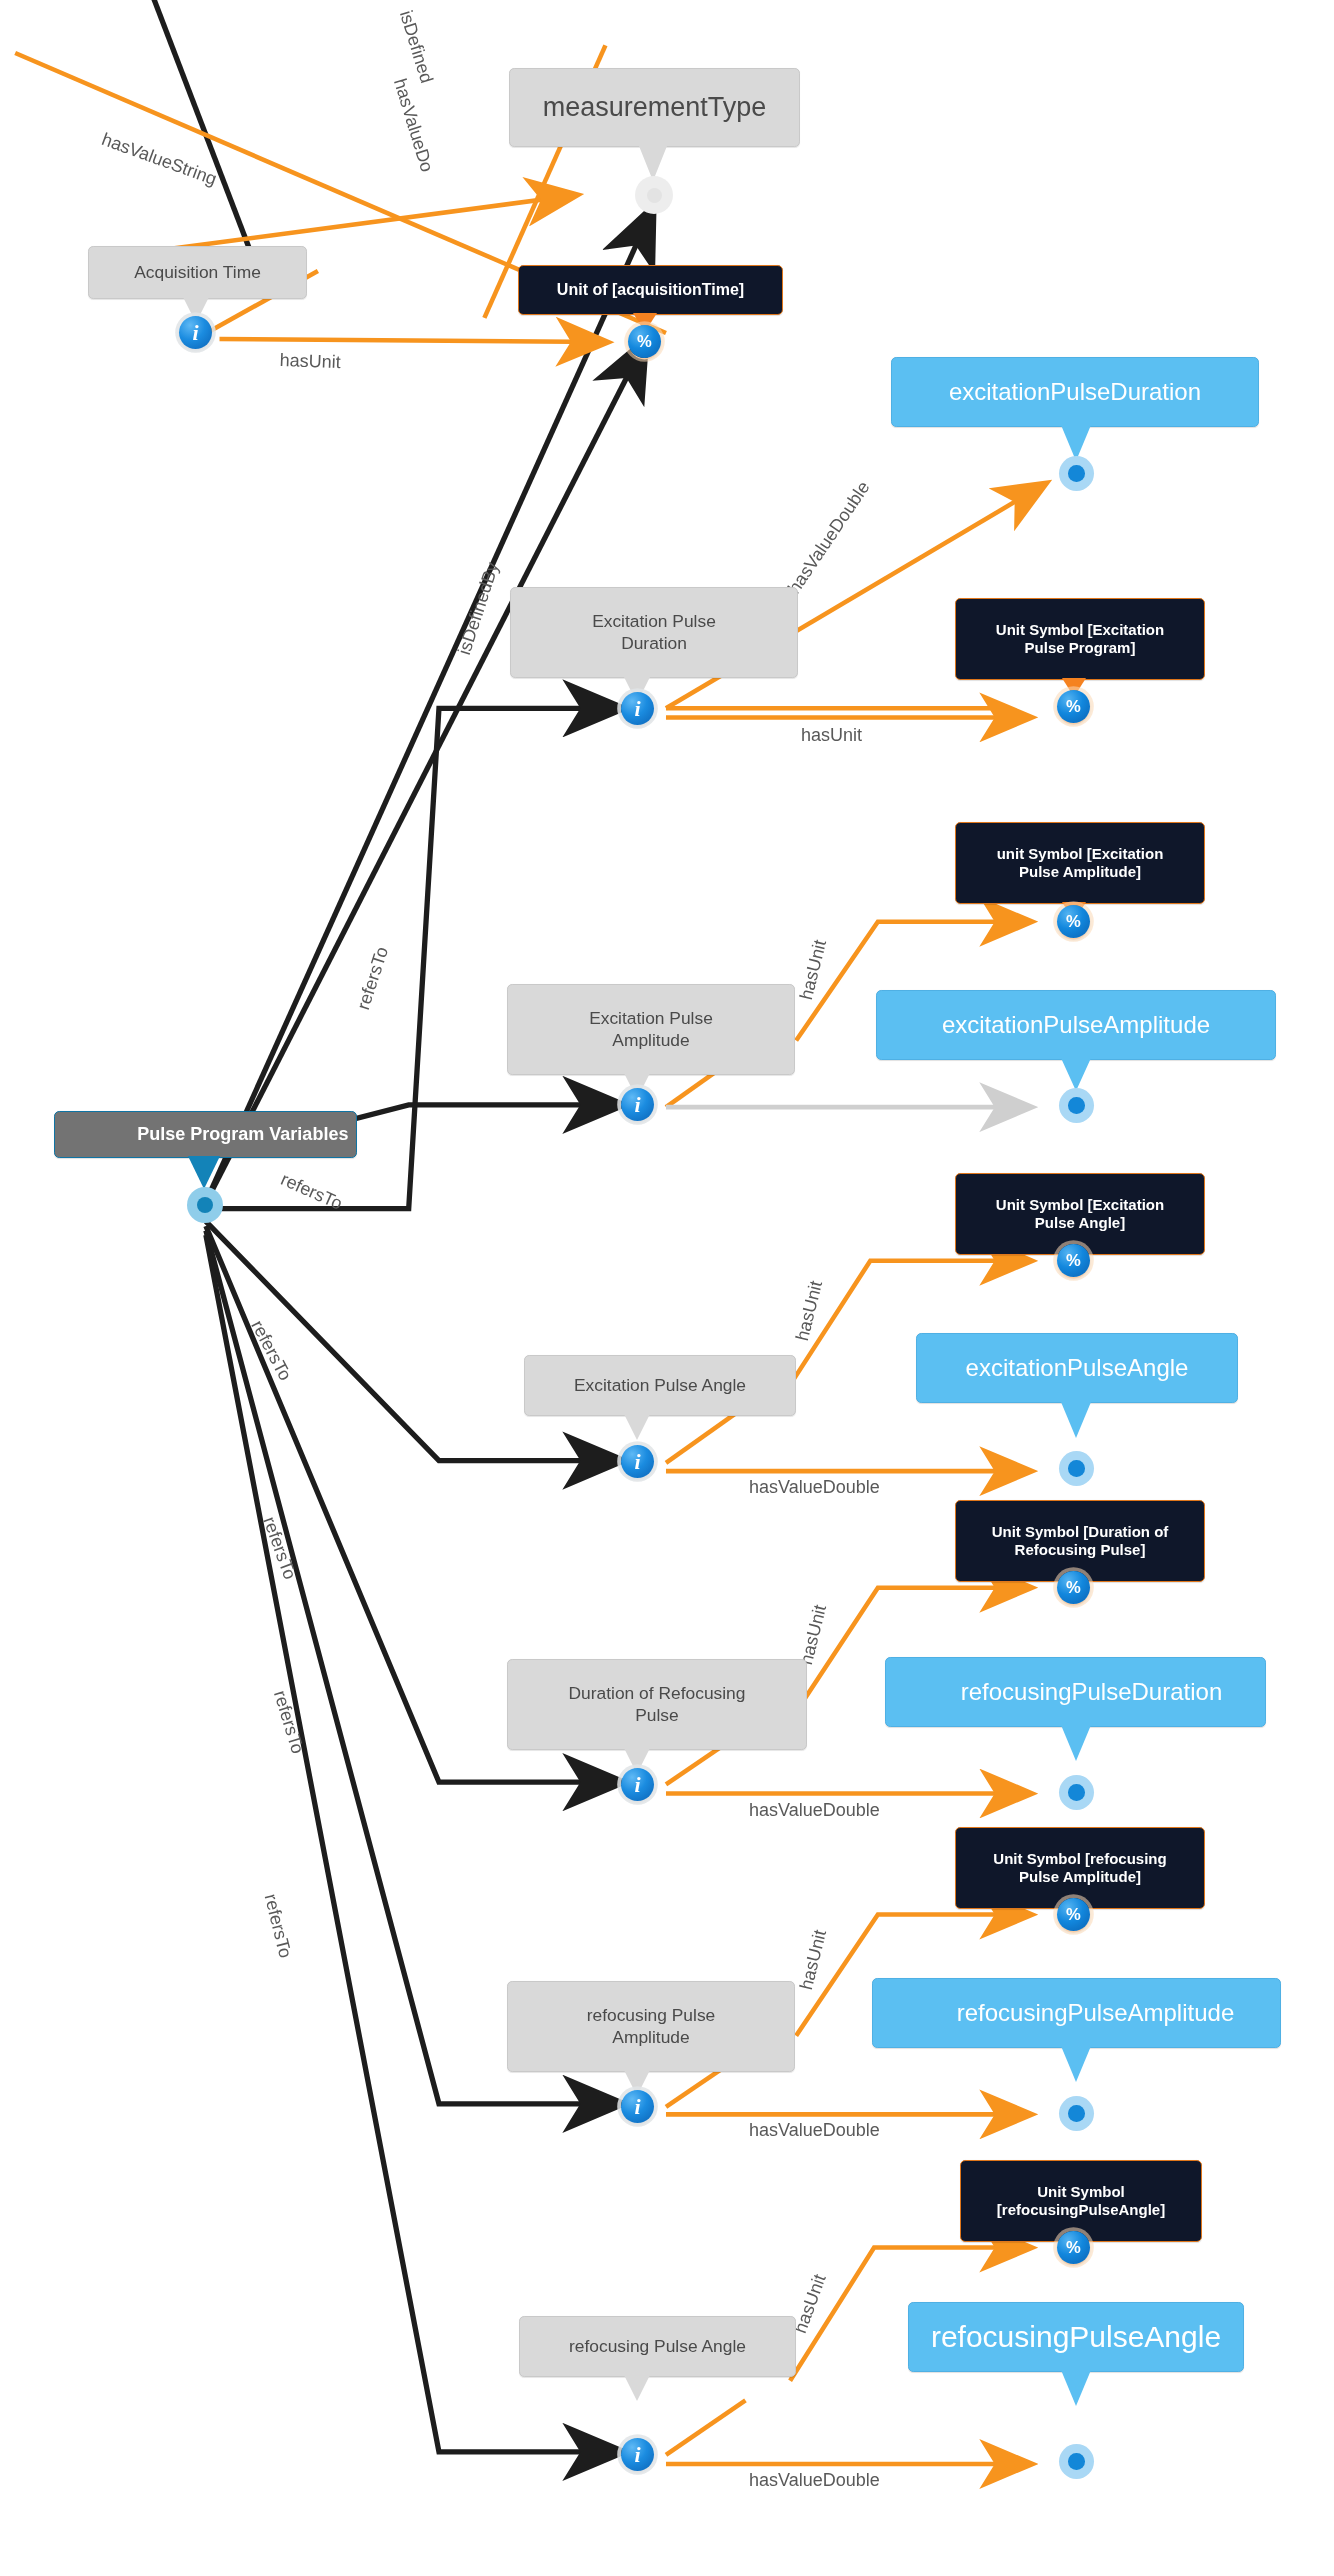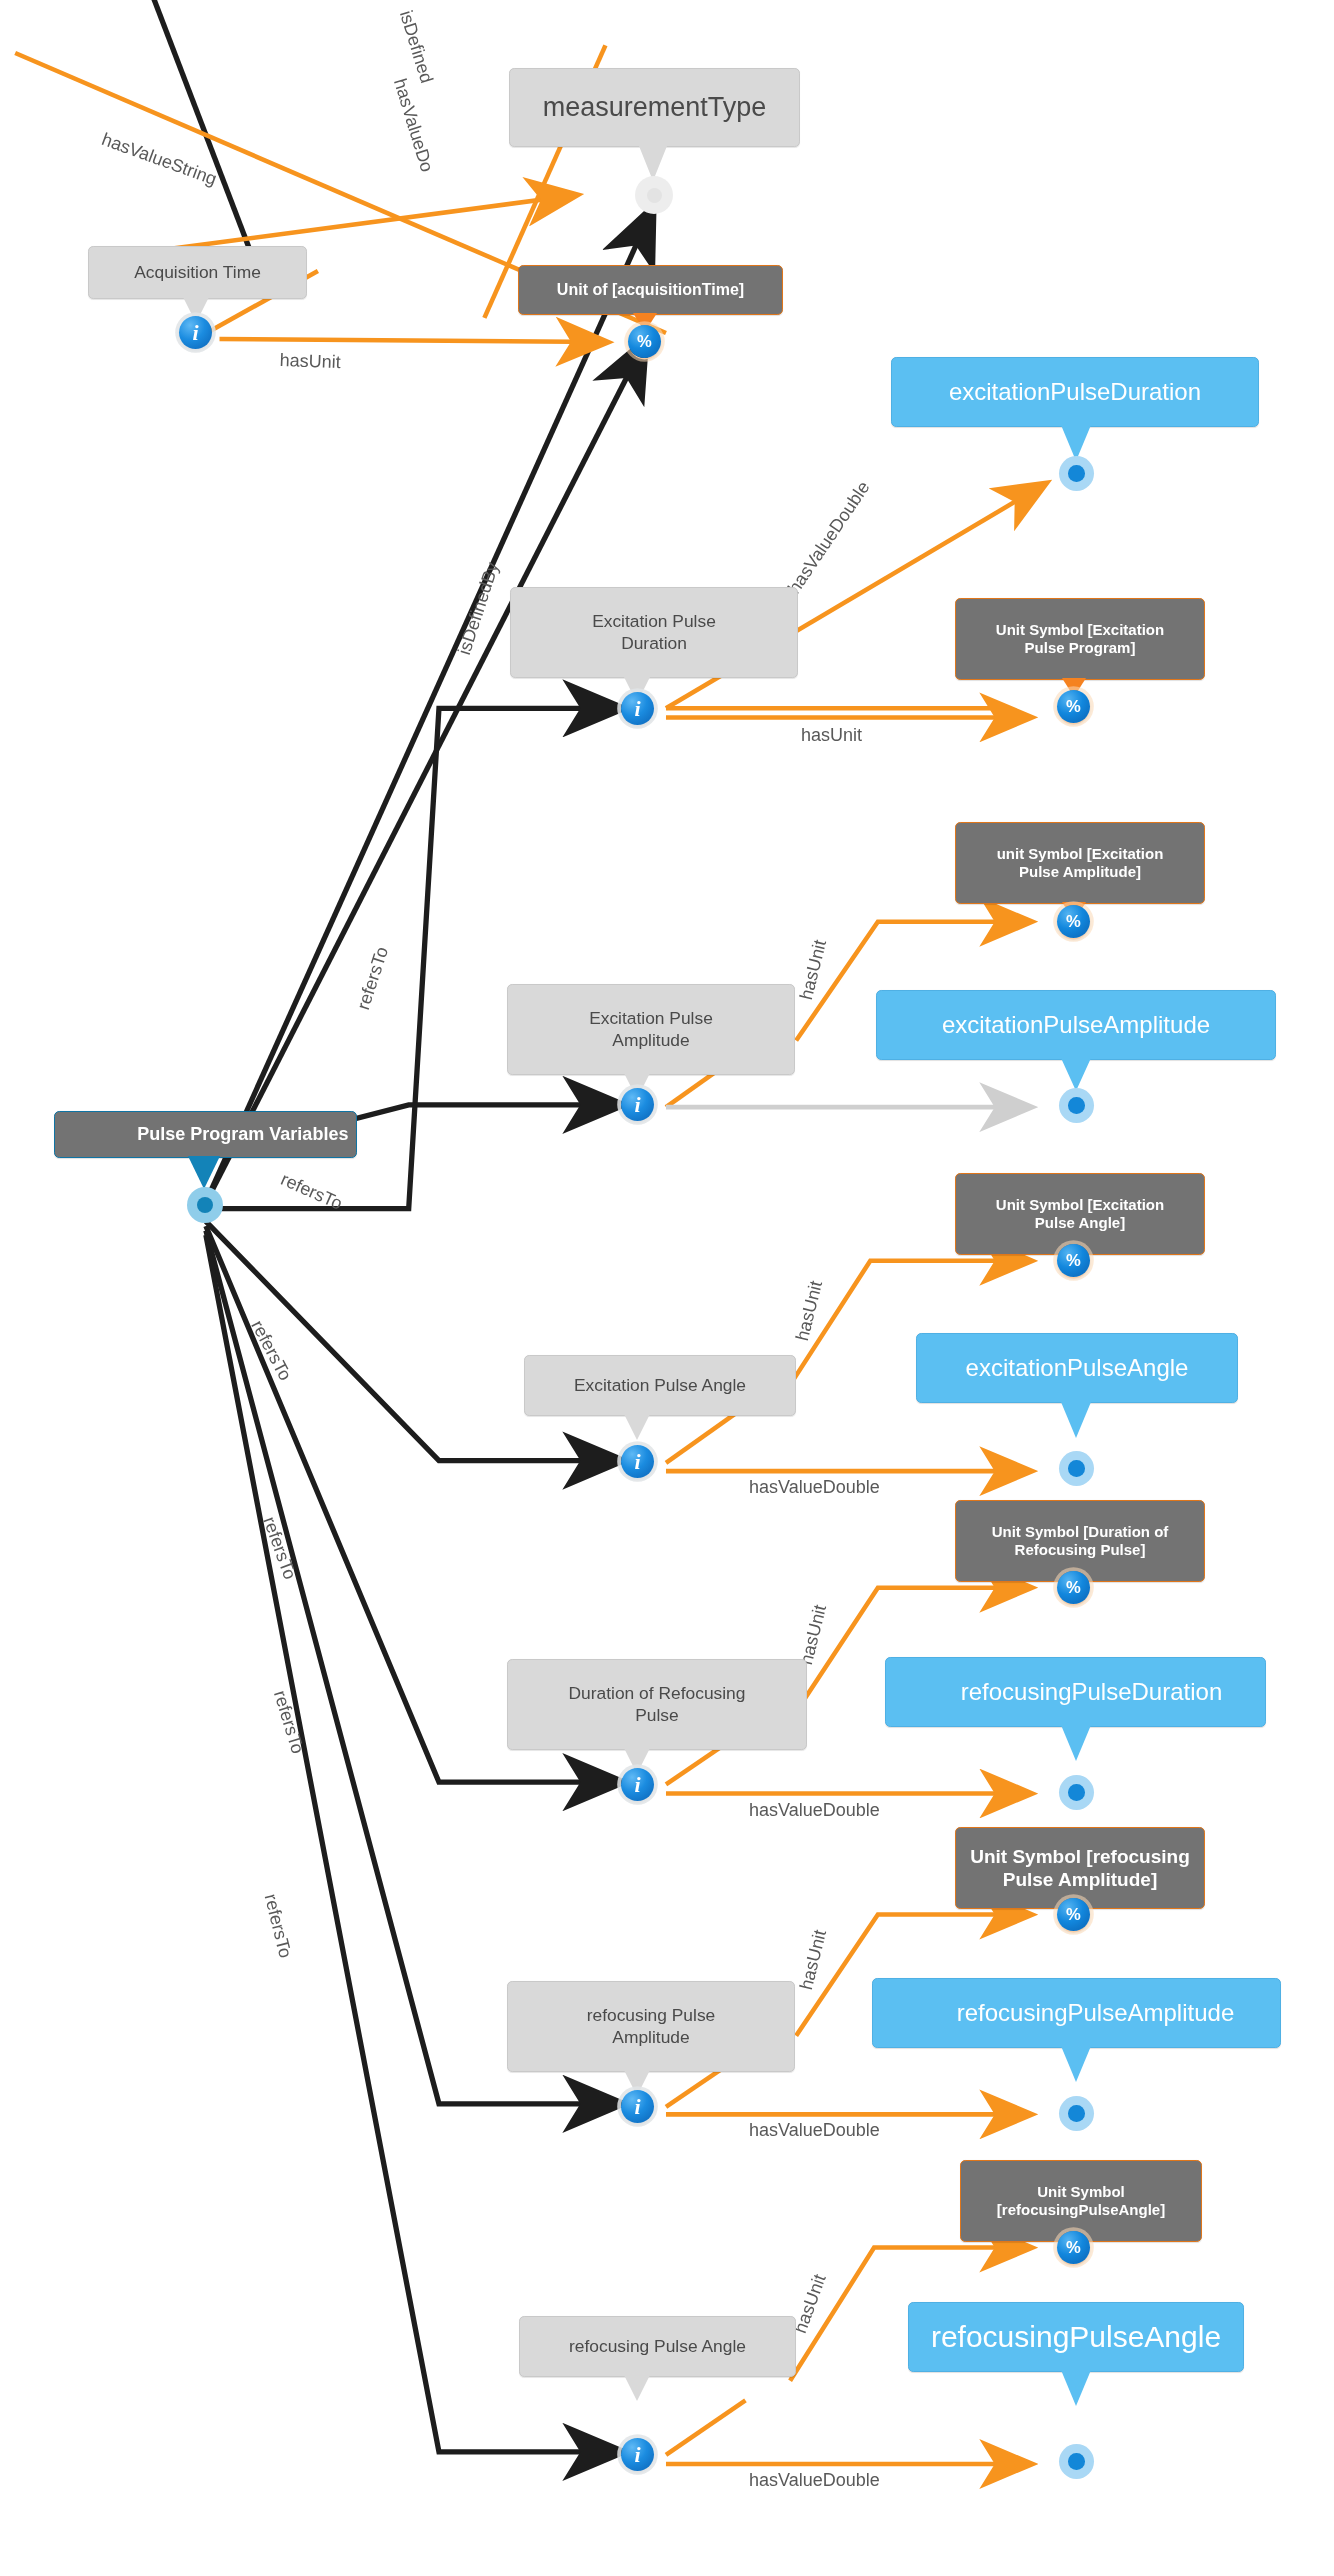--- a/index.html
+++ b/index.html
@@ -8,21 +8,21 @@
   #edges{position:absolute;left:0;top:0;width:1335px;height:2576px;}
 
   
   .node{position:absolute;box-sizing:border-box;border-radius:5.3px;
         display:flex;align-items:center;justify-content:center;text-align:center;
         line-height:1.22;}
   .node .txt{display:block;padding:0 7.6px;}
 
   .n-gray{background:#d9d9d9;color:#4a4a4a;border:0.8px solid #c9c9c9;
           box-shadow:0 0.8px 0.8px rgba(0,0,0,.10);font-size:17.4px;font-weight:400;}
-  .n-orange{background:#737373;color:#ffffff;border:0.8px solid #e0761a;
+  .n-orange{background:#0f172a;color:#ffffff;border:0.8px solid #e0761a;
             box-shadow:0 0.8px 0.8px rgba(0,0,0,.12);font-weight:bold;}
   .n-lblue{background:#5bbff2;color:#ffffff;border:0.8px solid #4fb0e4;
            box-shadow:0 0.8px 0.8px rgba(0,0,0,.12);font-weight:400;}
   .n-teal{background:#737373;color:#ffffff;border:0.8px solid #0f74a4;
           box-shadow:0 0.8px 0.8px rgba(0,0,0,.12);font-weight:bold;justify-content:flex-end;}
 
   
   .tail{position:absolute;width:0;height:0;border-style:solid;border-width:35px 14.4px 0 14.4px;}
   .tail-gray{border-color:#d9d9d9 transparent transparent transparent;}
   .tail-orange{border-color:#f58220 transparent transparent transparent;}
@@ -291,21 +291,21 @@
   <div class="pin pin-info" style="left:621px;top:1768px;">
     <span>i</span>
   </div>
 
   <div class="node n-lblue" style="left:885px;top:1657px;width:381px;height:70px;font-size:24px;padding-left:32px;">
     <span class="txt">refocusingPulseDuration</span>
   </div>
   <div class="tail tail-lblue" style="left:1061px;top:1725px;border-width:36px 15px 0 15px;"></div>
   <div class="pin pin-dot" style="left:1059px;top:1775px;"></div>
 
-  <div class="node n-orange" style="left:955px;top:1827px;width:250px;height:82px;font-size:19px;flex-direction:column;">
+  <div class="node n-orange" style="left:955px;top:1827px;width:250px;height:82px;font-size:15px;flex-direction:column;">
     <span class="txt">Unit Symbol [refocusing</span>
     <span class="txt">Pulse Amplitude]</span>
   </div>
   <div class="tail tail-orange" style="left:1062px;top:1907px;border-width:19.7px 12px 0 12px;"></div>
   <div class="pin pin-unit" style="left:1057px;top:1898px;">
     <span>%</span>
   </div>
 
   <div class="node n-gray" style="left:507px;top:1981px;width:288px;height:91px;flex-direction:column;">
     <span class="txt">refocusing Pulse</span>

